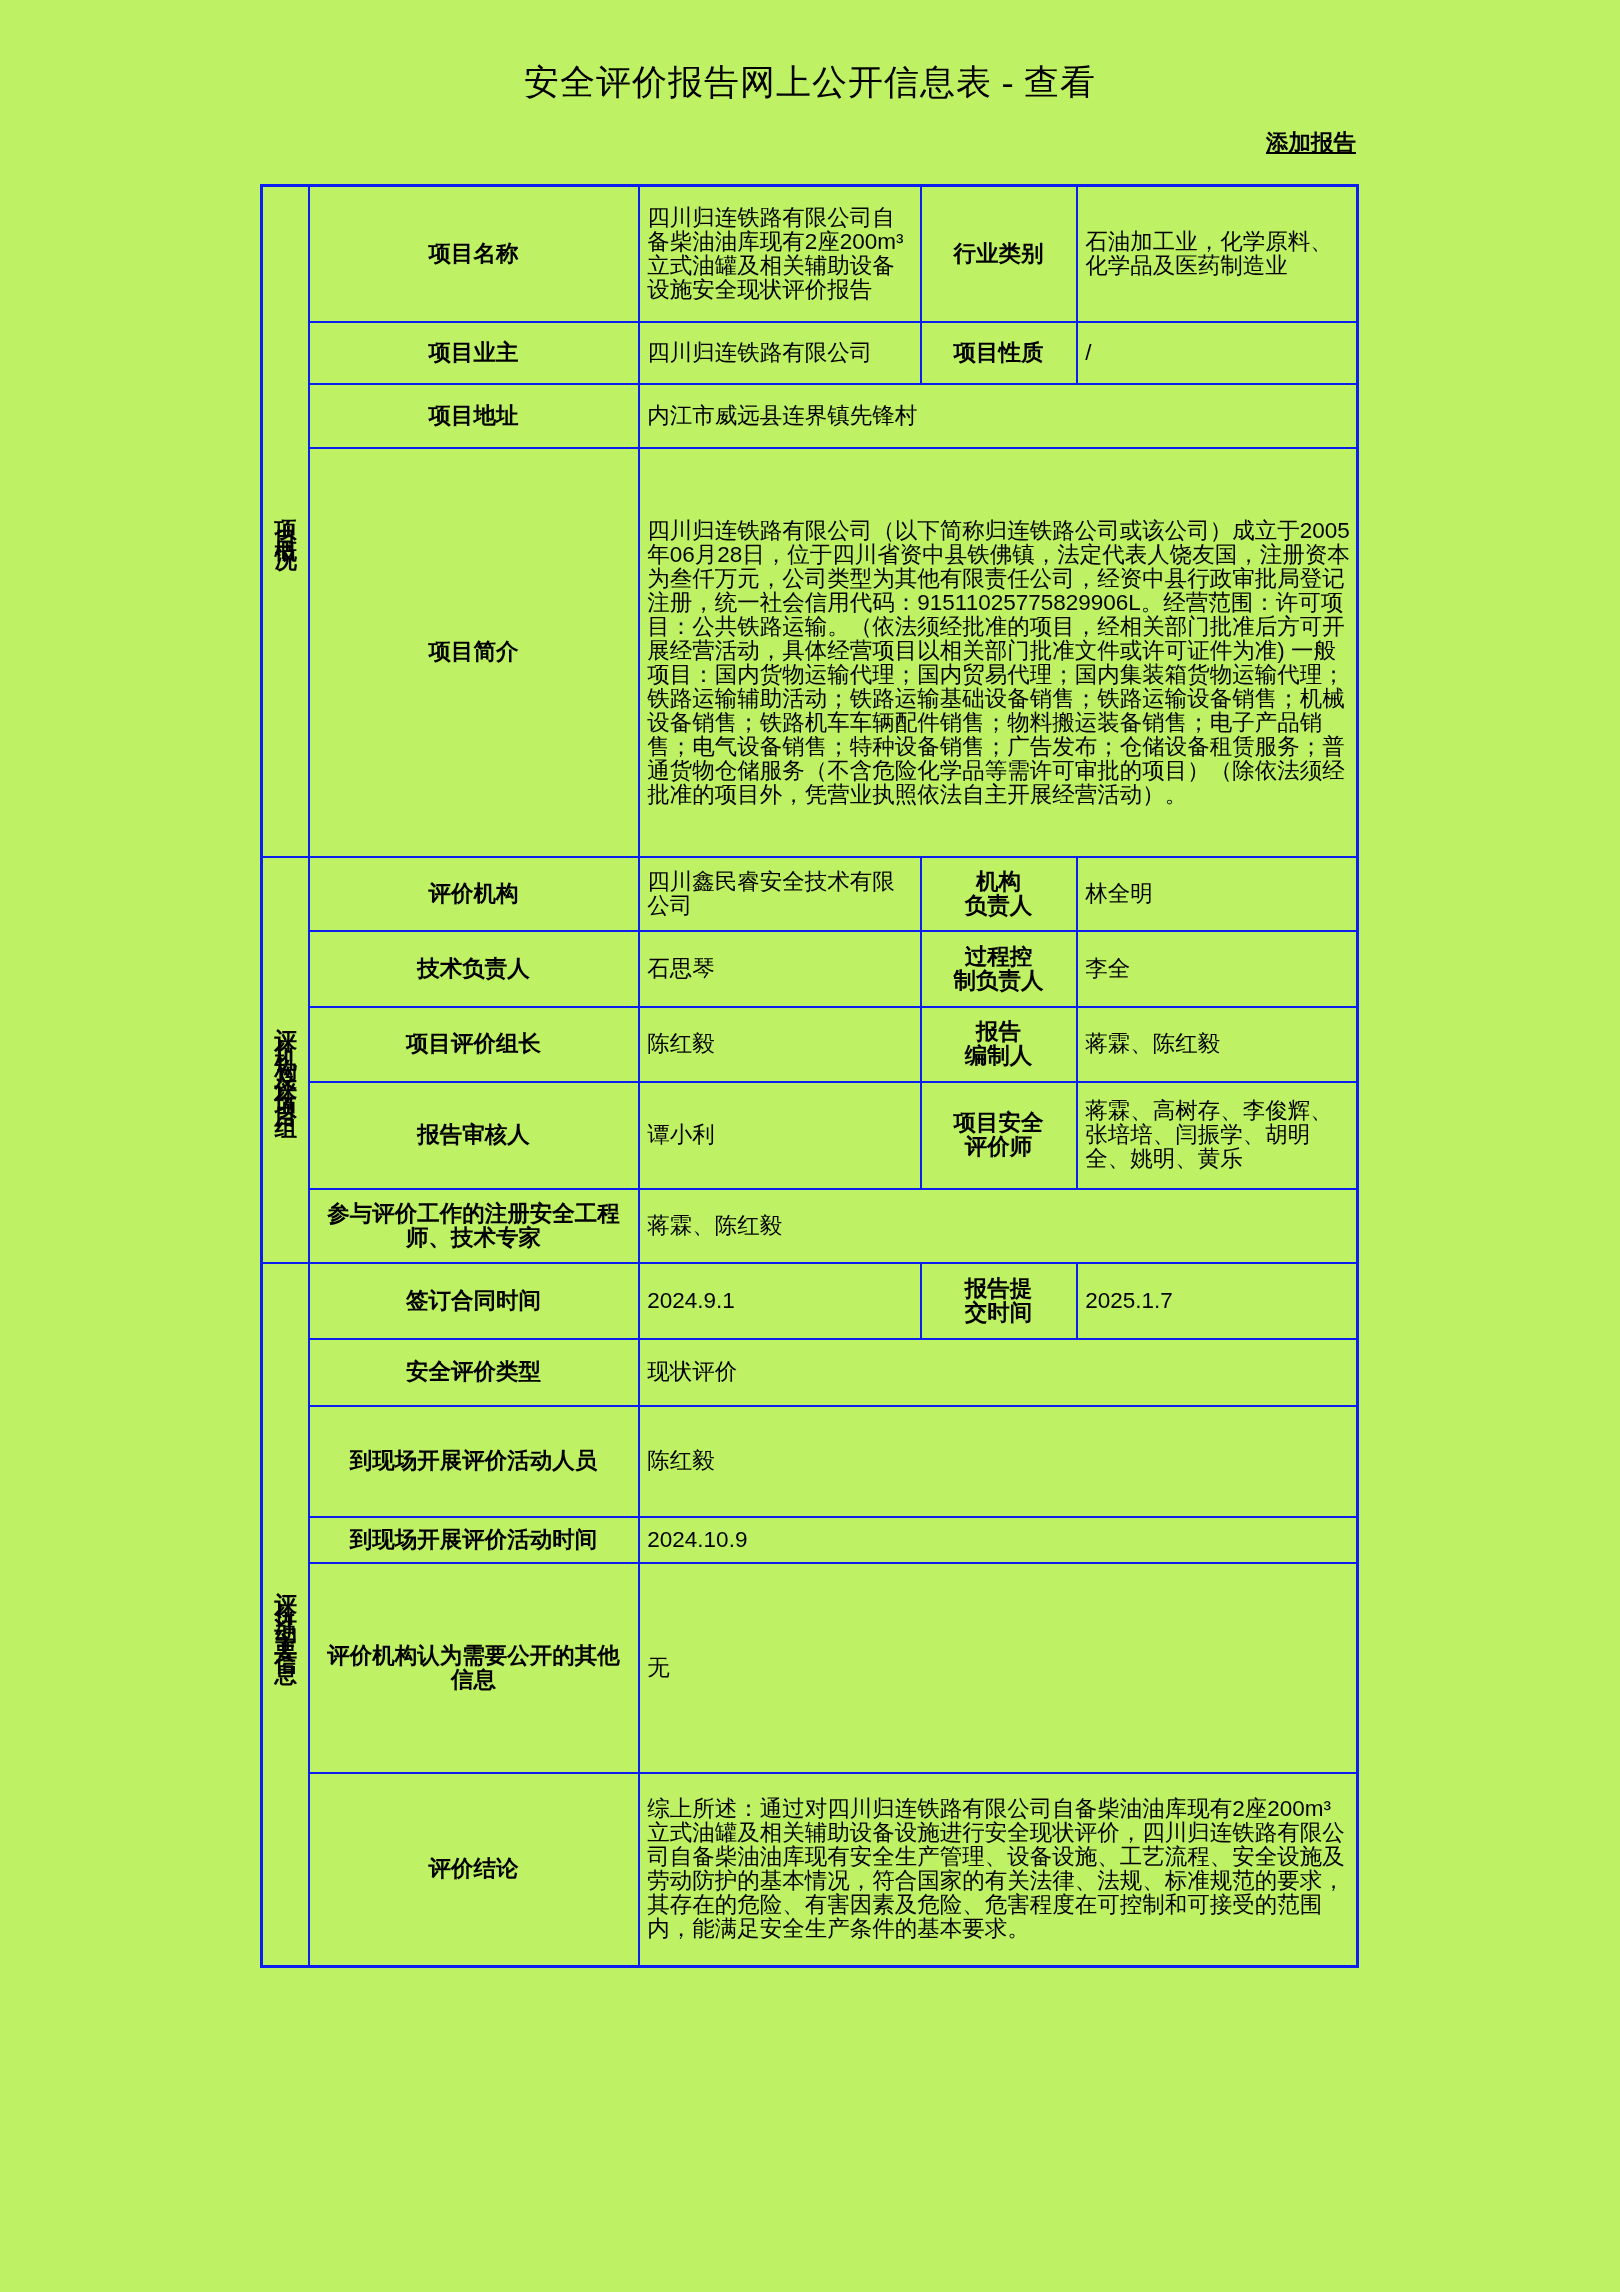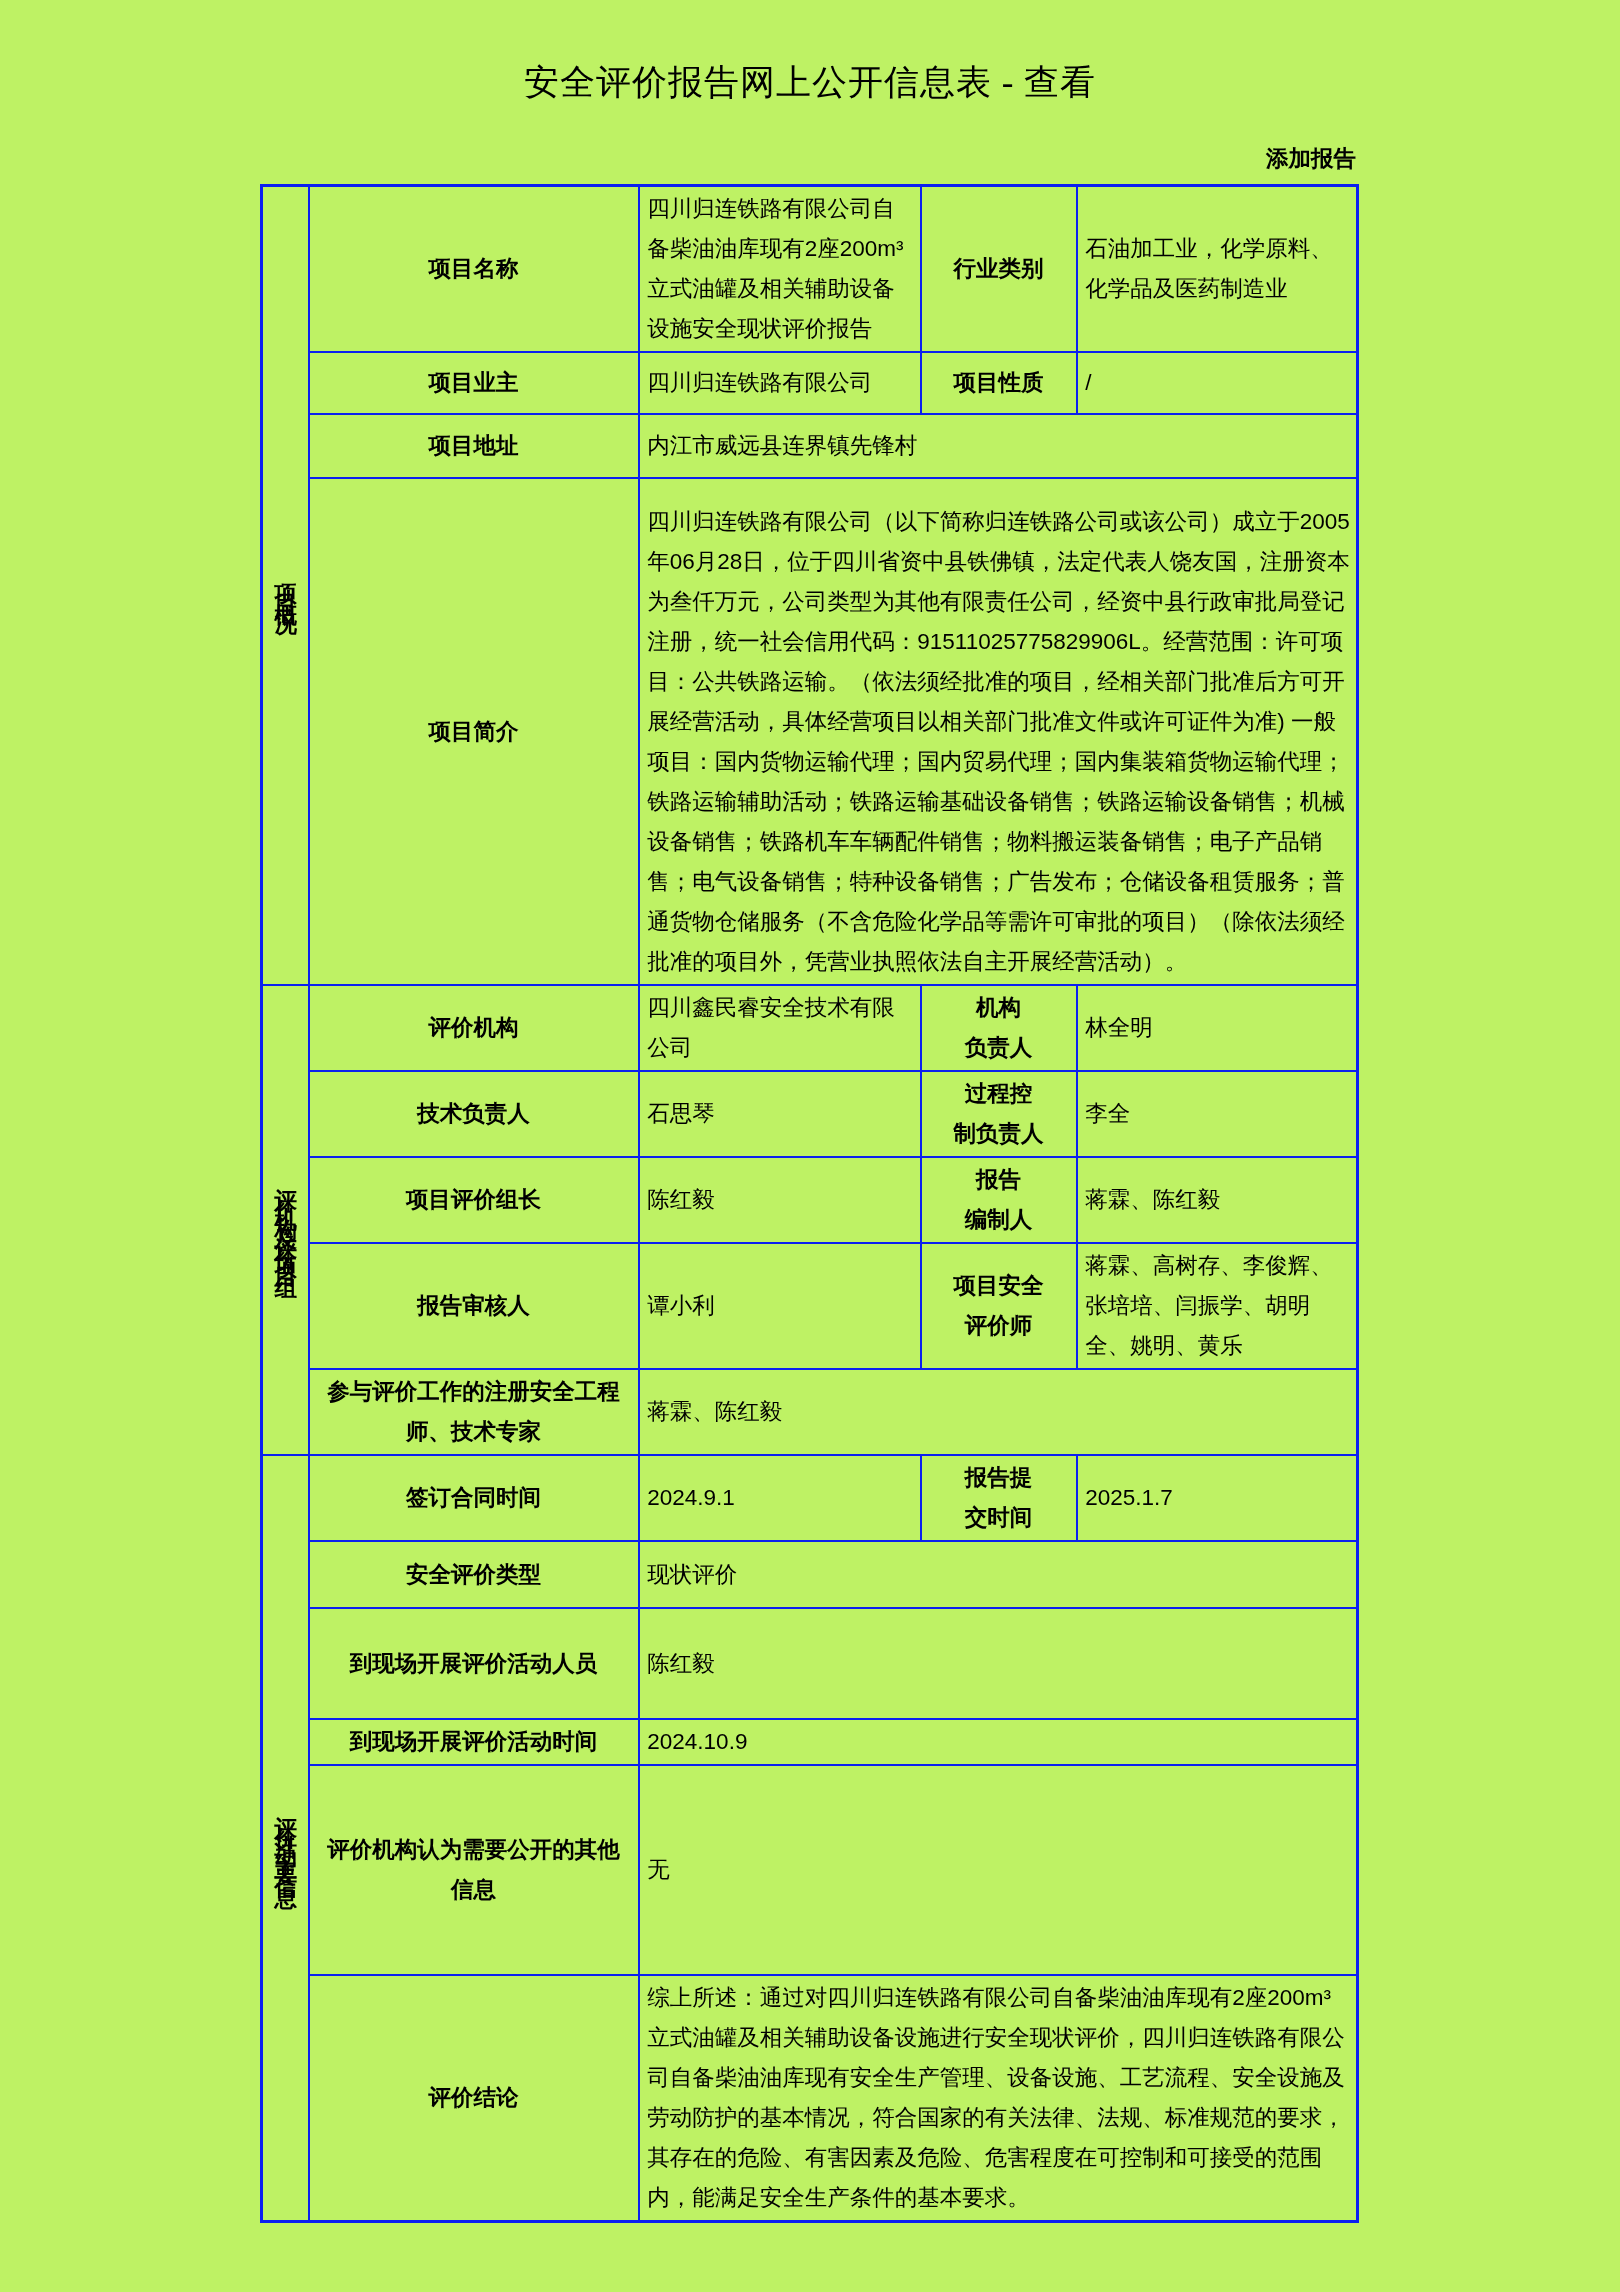--- a/index.html
+++ b/index.html
@@ -19,39 +19,40 @@
     left: 0;
     width: 100%;
     text-align: center;
     font-family: "Liberation Serif", "DejaVu Serif", serif;
     font-size: 35px;
     font-weight: 400;
     letter-spacing: 1px;
   }
   .add-report {
     position: absolute;
-    top: 143px;
+    top: 127px;
     right: 264px;
     font-size: 22.5px;
     font-weight: 700;
     cursor: pointer;
+    text-decoration: underline;
   }
   table.info-table {
     position: absolute;
     left: 260px;
     top: 184px;
     width: 1097px;
     border-collapse: collapse;
     table-layout: fixed;
     border: 3.9px solid var(--blue);
   }
   table.info-table td {
     border: 2.9px solid var(--blue);
     font-size: 22.5px;
-    line-height: 40px;
+    line-height: 24px;
     vertical-align: middle;
     overflow: hidden;
   }
   td.vlabel {
     writing-mode: vertical-rl;
     text-orientation: upright;
     text-align: center;
     font-weight: 700;
     letter-spacing: 9.8px;
     padding: 3.9px 0;

